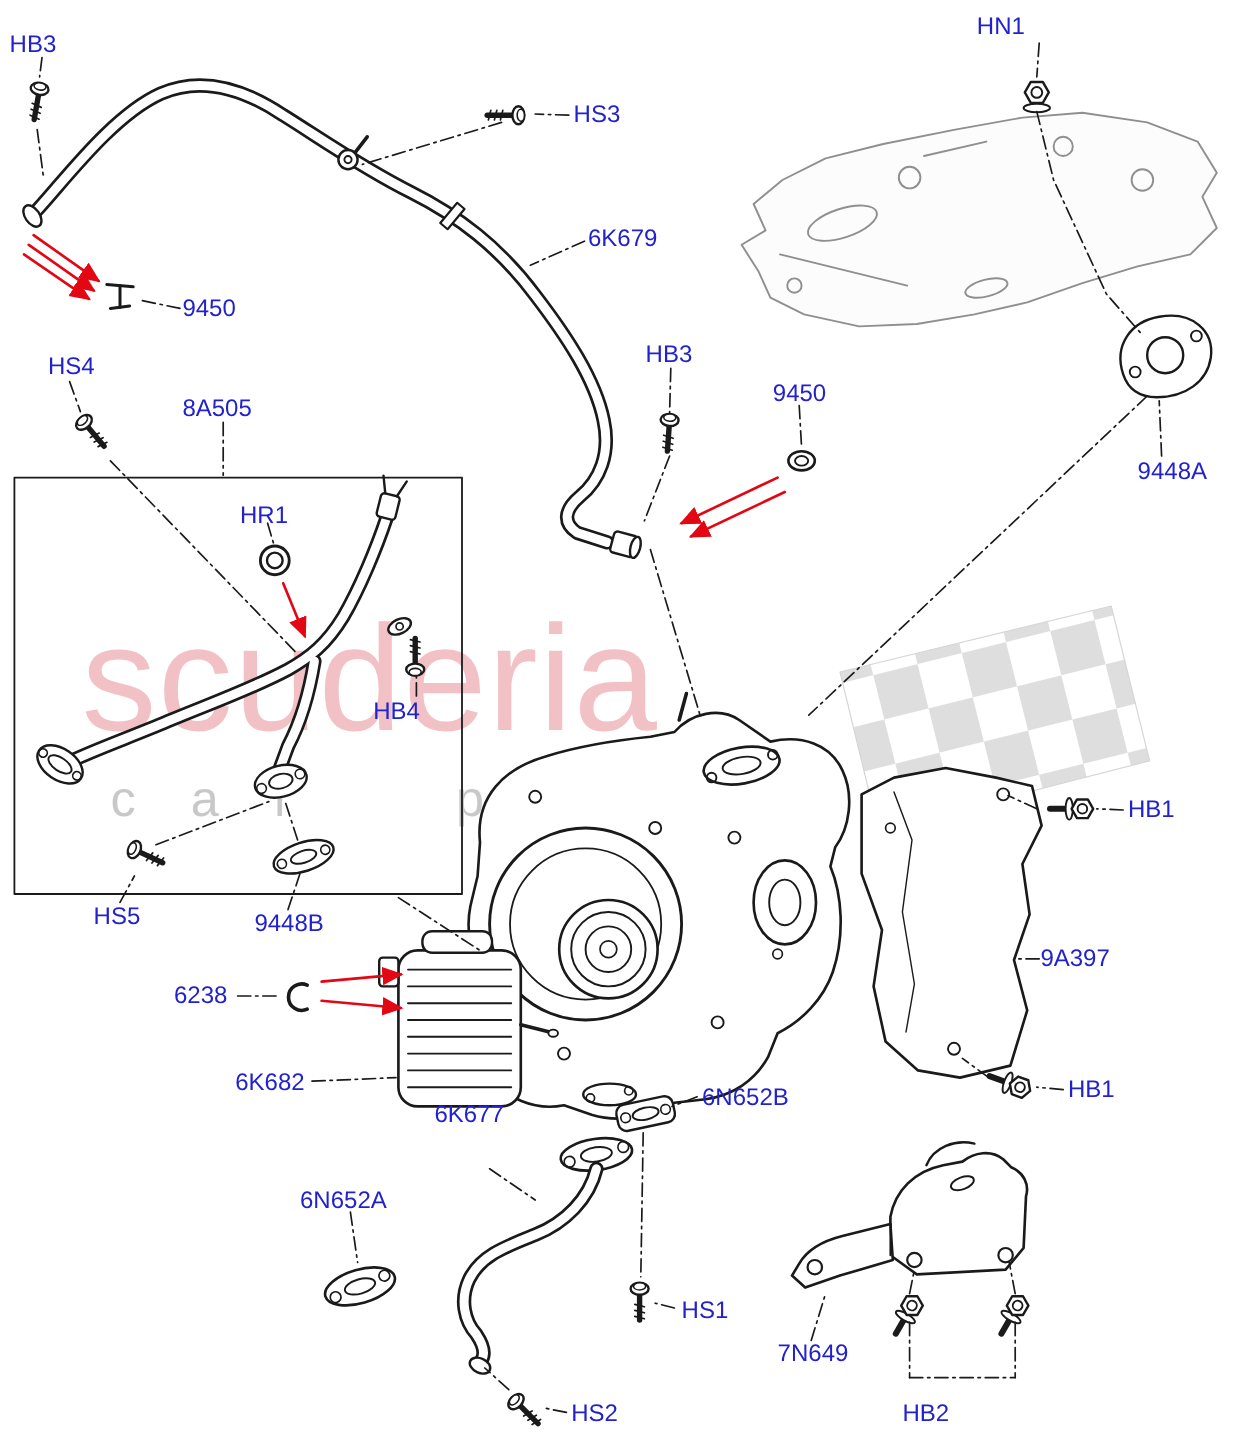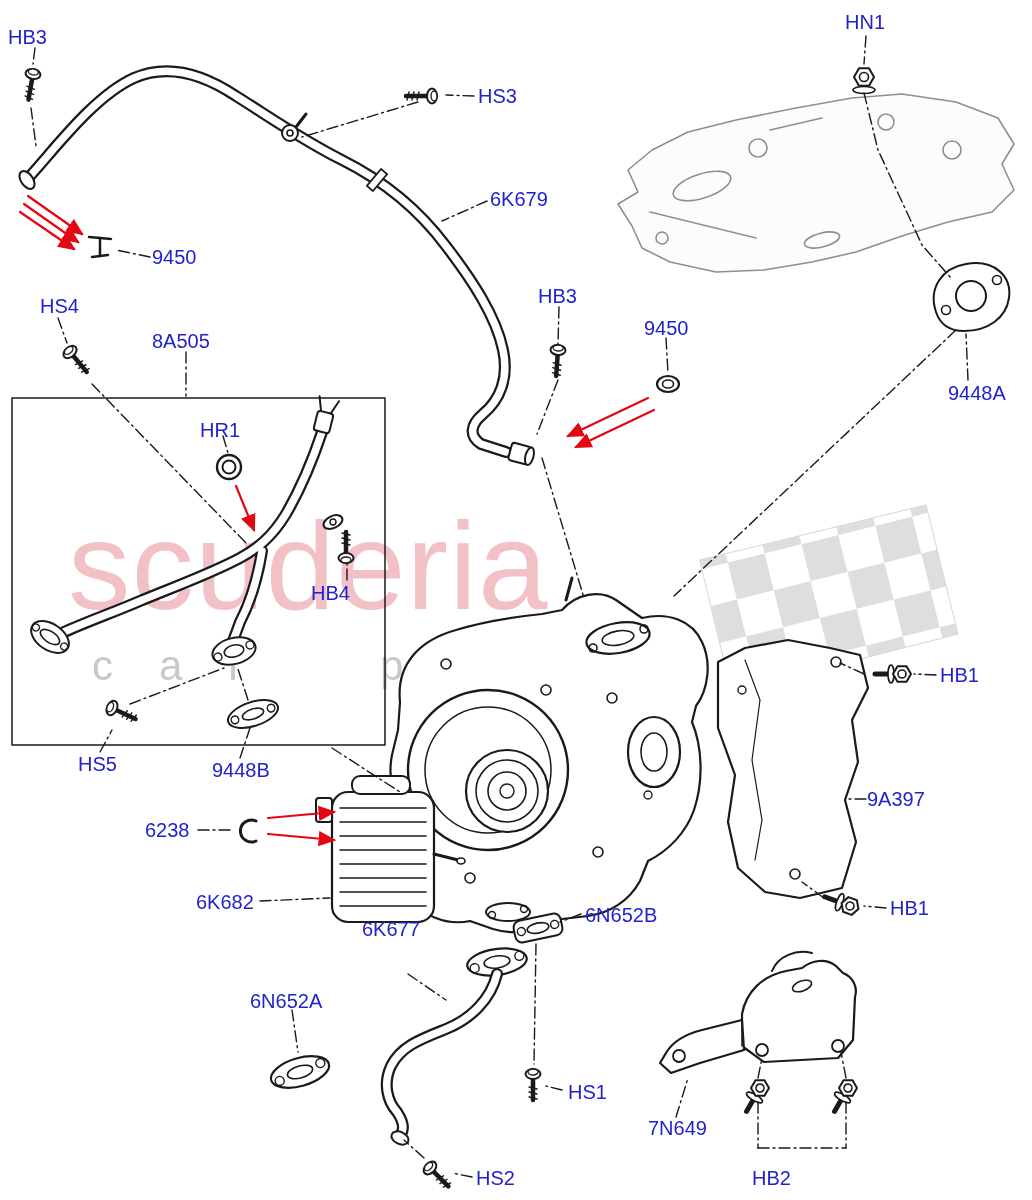--- a/index.html
+++ b/index.html
@@ -313,21 +313,21 @@
       <path class="red" marker-end="url(#ra)" d="M648 398 L568 436"></path>
       <path class="red" marker-end="url(#ra)" d="M654 410 L576 447"></path>
       <path class="red" marker-end="url(#ra)" d="M236 486 L254 530"></path>
       <path class="red" marker-end="url(#ra)" d="M268 818 L334 812"></path>
       <path class="red" marker-end="url(#ra)" d="M268 834 L334 840"></path>
     </g>
   </svg>
 
   <div class="lbl" style="left:8px;top:27px">HB3</div>
   <div class="lbl" style="left:478px;top:86px">HS3</div>
-  <div class="lbl" style="left:845px;top:12px">HN1</div>
+  <div class="lbl" style="left:814px;top:12px">HN1</div>
   <div class="lbl" style="left:490px;top:189px">6K679</div>
   <div class="lbl" style="left:152px;top:247px">9450</div>
   <div class="lbl" style="left:40px;top:296px">HS4</div>
   <div class="lbl" style="left:152px;top:331px">8A505</div>
   <div class="lbl" style="left:538px;top:286px">HB3</div>
   <div class="lbl" style="left:644px;top:318px">9450</div>
   <div class="lbl" style="left:948px;top:383px">9448A</div>
   <div class="lbl" style="left:200px;top:420px">HR1</div>
   <div class="lbl" style="left:311px;top:583px">HB4</div>
   <div class="lbl" style="left:940px;top:665px">HB1</div>

